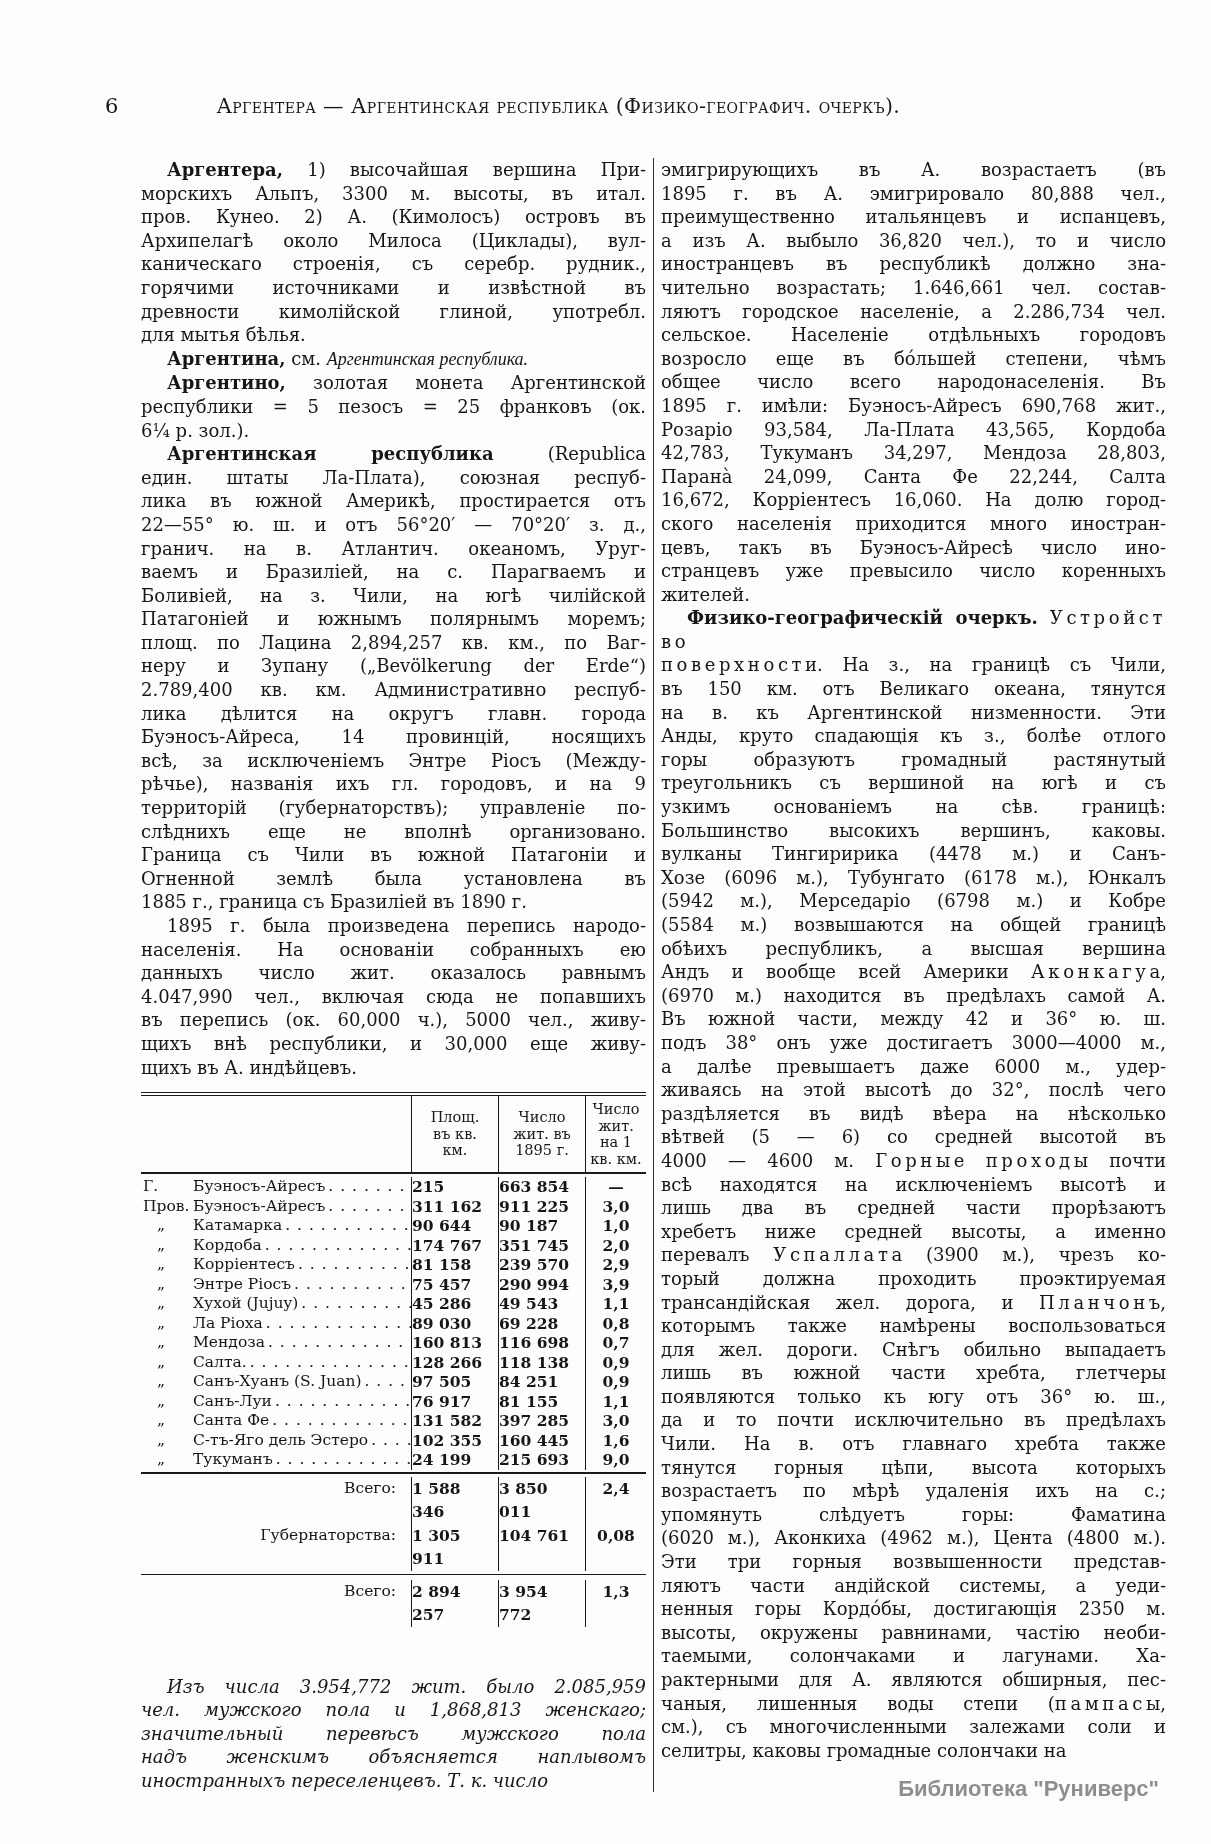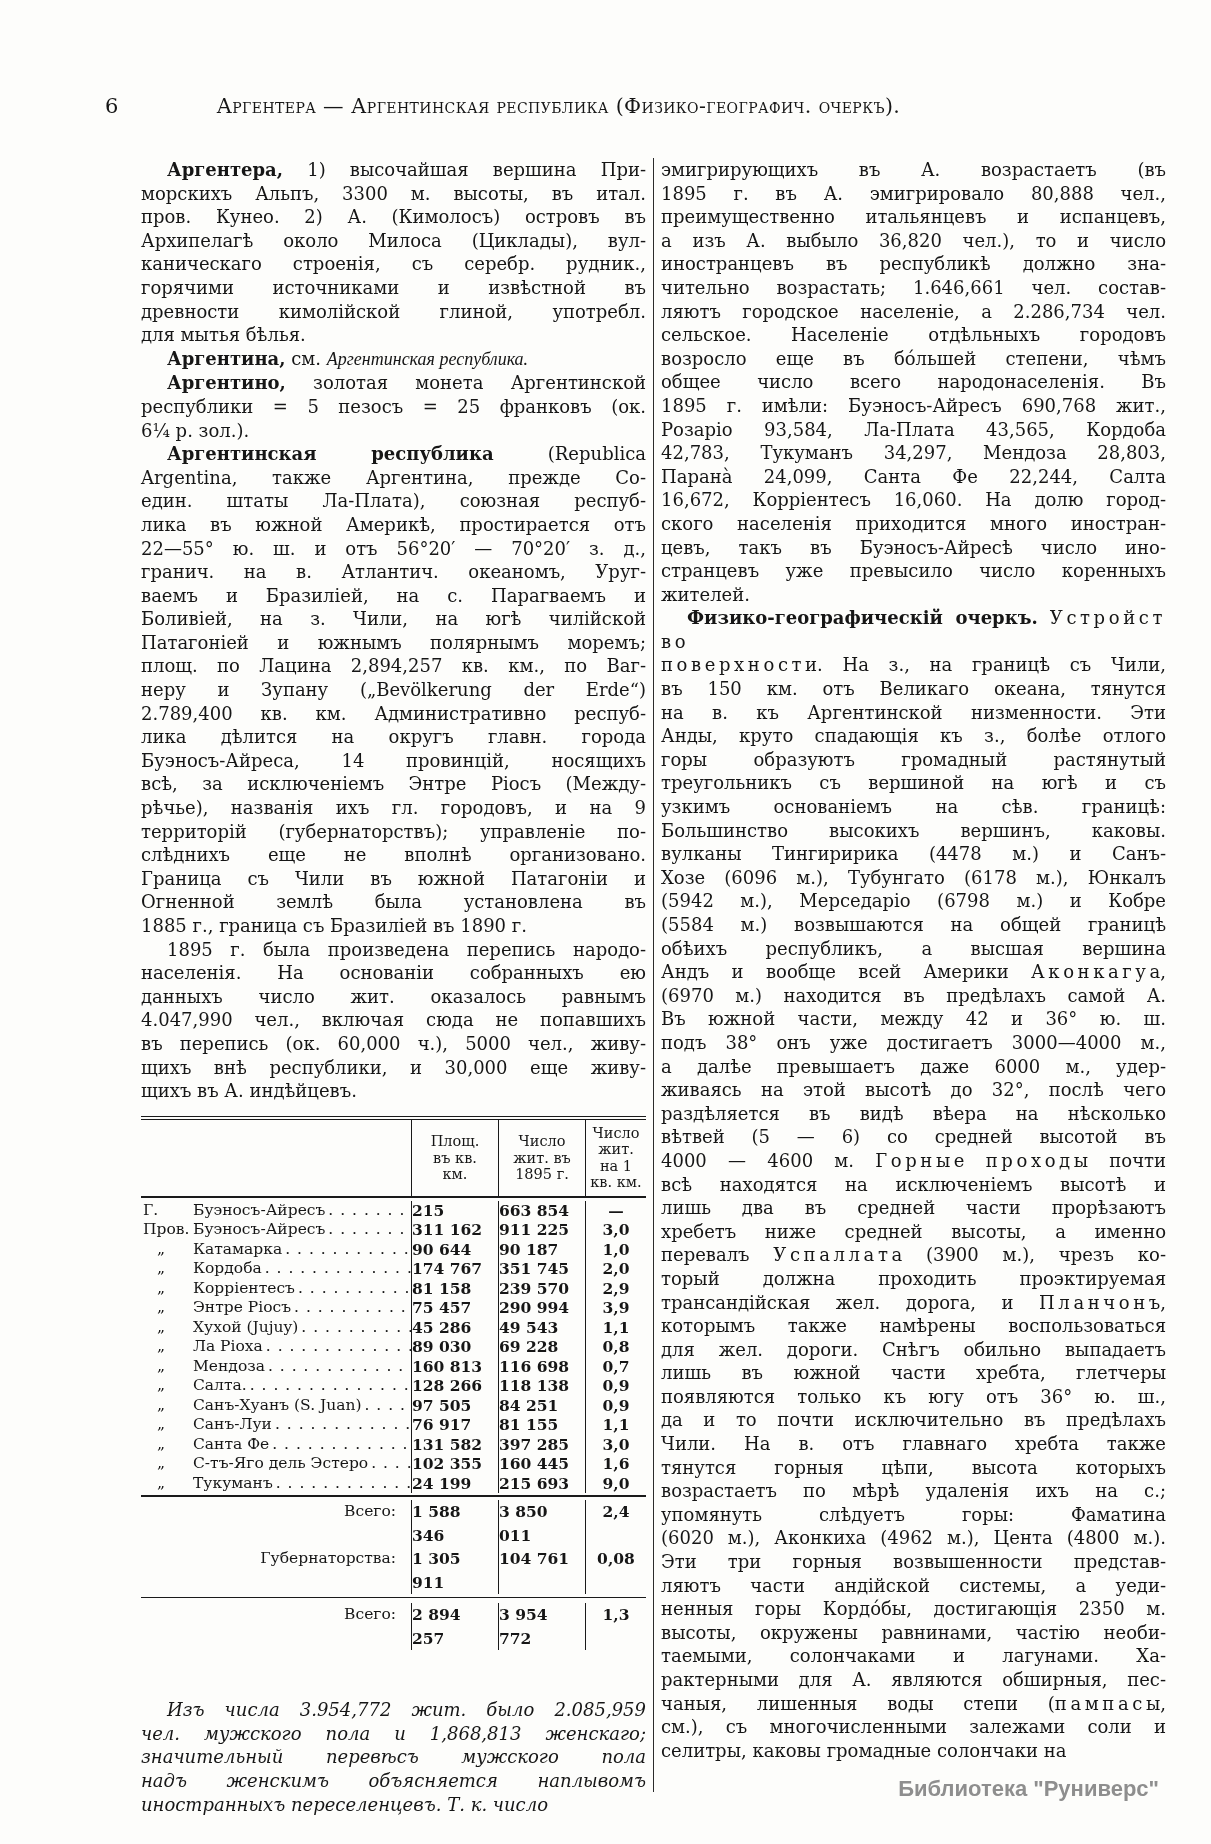--- a/index.html
+++ b/index.html
@@ -79,21 +79,20 @@
           <div class="para">
             <div class="line first pend"><b>Аргентина,</b> см. <i>Аргентинская республика.</i></div>
           </div>
           <div class="para">
             <div class="line first"><b>Аргентино,</b> золотая монета Аргентинской</div>
             <div class="line">республики = 5 пезосъ = 25 франковъ (ок.</div>
             <div class="line pend">6¼ р. зол.).</div>
           </div>
           <div class="para">
             <div class="line first"><b>Аргентинская республика</b> (Republica</div>
-            <div class="line">Argentina, также Аргентина, прежде Со-</div>
             <div class="line">един. штаты Ла-Плата), союзная респуб-</div>
             <div class="line">лика въ южной Америкѣ, простирается отъ</div>
             <div class="line">22—55° ю. ш. и отъ 56°20′ — 70°20′ з. д.,</div>
             <div class="line">гранич. на в. Атлантич. океаномъ, Уруг-</div>
             <div class="line">ваемъ и Бразиліей, на с. Парагваемъ и</div>
             <div class="line">Боливіей, на з. Чили, на югѣ чилійской</div>
             <div class="line">Патагоніей и южнымъ полярнымъ моремъ;</div>
             <div class="line">площ. по Лацина 2,894,257 кв. км., по Ваг-</div>
             <div class="line">неру и Зупану („Bevölkerung der Erde“)</div>
             <div class="line">2.789,400 кв. км.  Административно респуб-</div>

